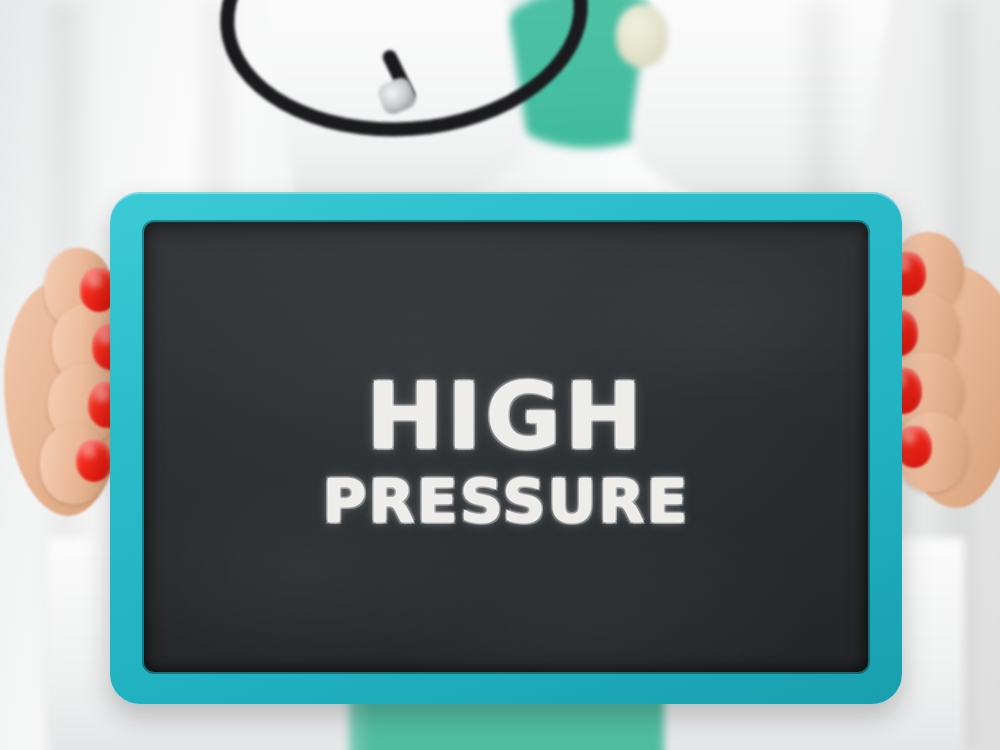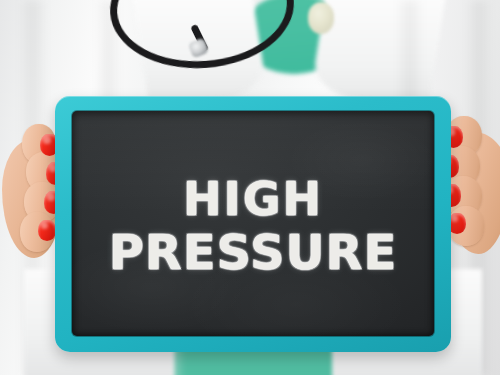--- a/index.html
+++ b/index.html
@@ -224,21 +224,21 @@
       1px 1px 0 rgba(255,255,255,.30),
       -1px 1px 0 rgba(255,255,255,.22),
       1px -1px 0 rgba(255,255,255,.22),
       -1px -1px 0 rgba(255,255,255,.18),
       0 0 7px rgba(230,235,238,.22);
     -webkit-text-stroke: .6px rgba(255,255,255,.55);
     opacity: .97;
   }
   .chalk-line.l1 { font-size: 46px; }
   .chalk-line.l2 { font-size: 46px; }
-  .chalk-line.l3 { font-size: 48px; letter-spacing: 1px; }
+  .chalk-line.l3 { font-size: 30px; letter-spacing: 1px; }
 
   .board-gloss {
     position: absolute;
     left: 0; top: 0;
     width: 100%; height: 46%;
     background: linear-gradient(180deg, rgba(255,255,255,.045), rgba(255,255,255,0));
     pointer-events: none;
     border-radius: 5px 5px 0 0;
   }
 </style>

